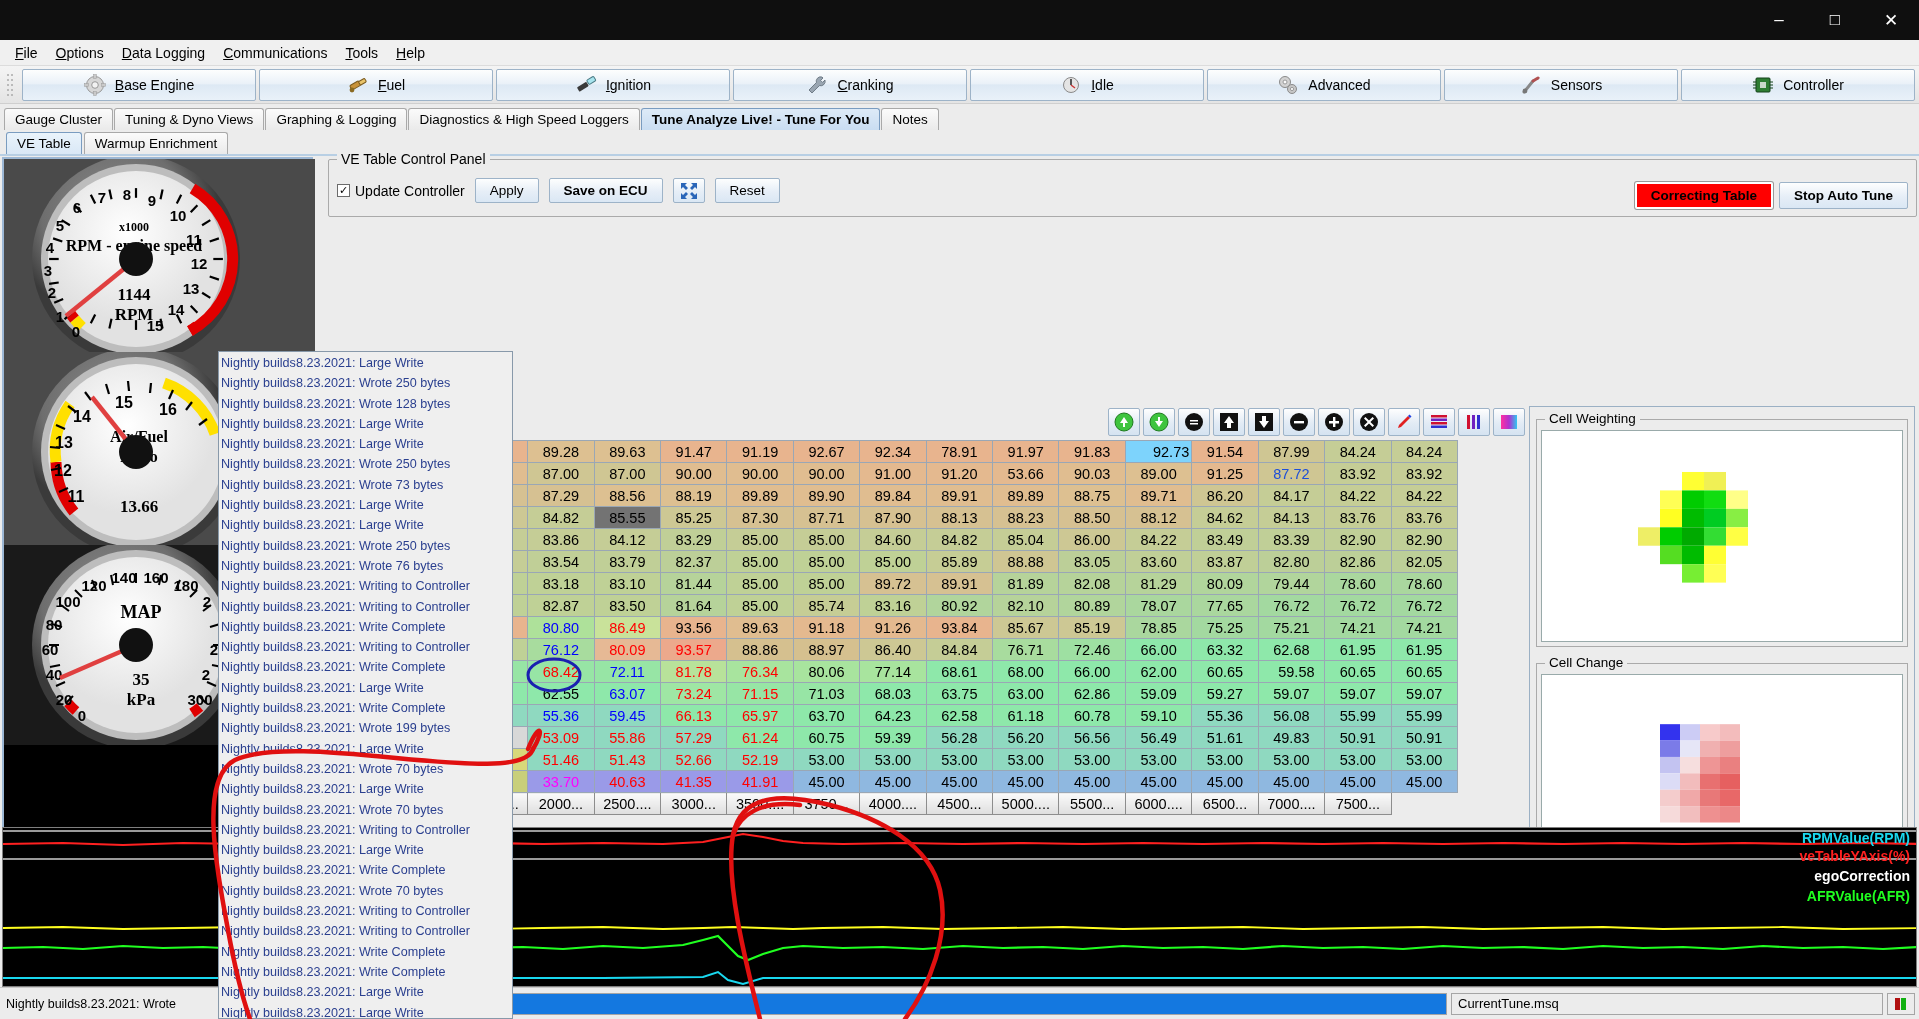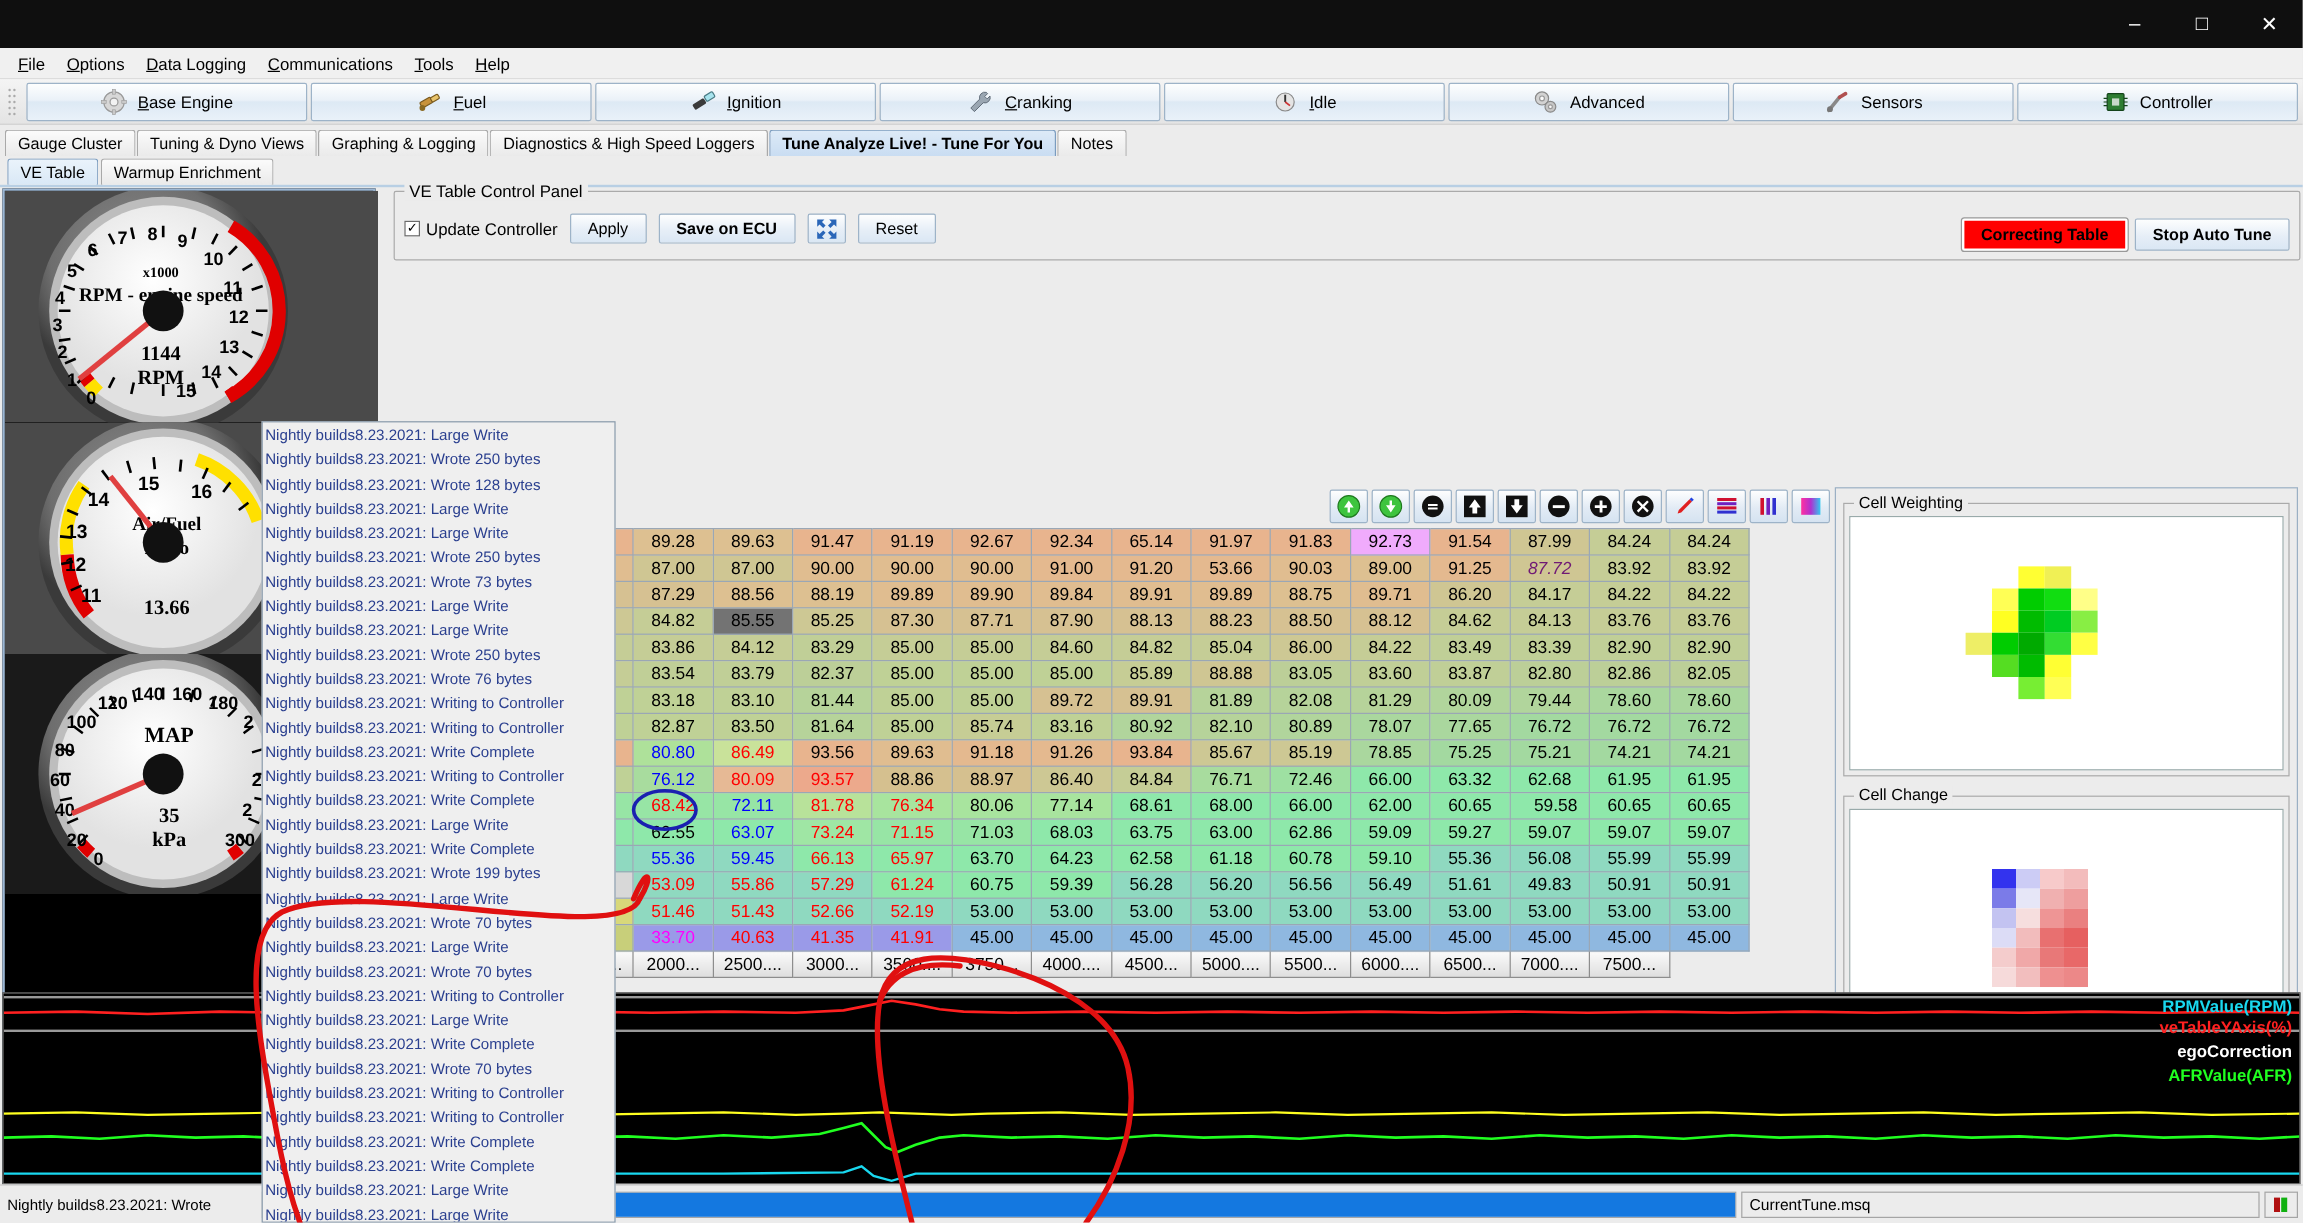--- a/index.html
+++ b/index.html
@@ -742,45 +742,45 @@
           <tr>
             <td class="yaxis">220.00</td>
             <td style="background: rgb(232, 180, 142); color: rgb(0, 0, 0);">93.40</td>
             <td style="background: rgb(232, 180, 142); color: rgb(0, 0, 0);">91.93</td>
             <td style="background: rgb(221, 192, 145); color: rgb(0, 0, 0);">89.28</td>
             <td style="background: rgb(221, 192, 145); color: rgb(0, 0, 0);">89.63</td>
             <td style="background: rgb(232, 180, 142); color: rgb(0, 0, 0);">91.47</td>
             <td style="background: rgb(232, 180, 142); color: rgb(0, 0, 0);">91.19</td>
             <td style="background: rgb(232, 180, 142); color: rgb(0, 0, 0);">92.67</td>
             <td style="background: rgb(232, 180, 142); color: rgb(0, 0, 0);">92.34</td>
-            <td style="background: rgb(232, 180, 142); color: rgb(0, 0, 0);">65.14</td>
+            <td style="background: rgb(232, 180, 142); color: rgb(0, 0, 0);">78.91</td>
             <td style="background: rgb(232, 180, 142); color: rgb(0, 0, 0);">91.97</td>
             <td style="background: rgb(232, 180, 142); color: rgb(0, 0, 0);">91.83</td>
-            <td style="background: #f0abfc; color: rgb(0, 0, 0);">92.73</td>
+            <td style="background: #7dd3fc; color: rgb(0, 0, 0); text-align: right;">92.73</td>
             <td style="background: rgb(232, 180, 142); color: rgb(0, 0, 0);">91.54</td>
             <td style="background: rgb(207, 198, 147); color: rgb(0, 0, 0);">87.99</td>
             <td style="background: rgb(197, 205, 150); color: rgb(0, 0, 0);">84.24</td>
             <td style="background: rgb(197, 205, 150); color: rgb(0, 0, 0);">84.24</td>
           </tr>
           <tr>
             <td class="yaxis">196.00</td>
             <td style="background: rgb(224, 189, 144); color: rgb(0, 0, 0);">90.00</td>
             <td style="background: rgb(224, 189, 144); color: rgb(0, 0, 0);">90.00</td>
             <td style="background: rgb(207, 198, 147); color: rgb(0, 0, 0);">87.00</td>
             <td style="background: rgb(207, 198, 147); color: rgb(0, 0, 0);">87.00</td>
             <td style="background: rgb(224, 189, 144); color: rgb(0, 0, 0);">90.00</td>
             <td style="background: rgb(224, 189, 144); color: rgb(0, 0, 0);">90.00</td>
             <td style="background: rgb(224, 189, 144); color: rgb(0, 0, 0);">90.00</td>
             <td style="background: rgb(228, 185, 143); color: rgb(0, 0, 0);">91.00</td>
             <td style="background: rgb(228, 185, 143); color: rgb(0, 0, 0);">91.20</td>
             <td style="background: rgb(228, 185, 143); color: rgb(0, 0, 0);">53.66</td>
             <td style="background: rgb(224, 189, 144); color: rgb(0, 0, 0);">90.03</td>
             <td style="background: rgb(221, 192, 145); color: rgb(0, 0, 0);">89.00</td>
             <td style="background: rgb(228, 185, 143); color: rgb(0, 0, 0);">91.25</td>
-            <td style="background: rgb(207, 198, 147); color: #701a75; font-style: italic;">87.72</td>
+            <td style="background: rgb(207, 198, 147); color: #1d4ed8;">87.72</td>
             <td style="background: rgb(197, 205, 150); color: rgb(0, 0, 0);">83.92</td>
             <td style="background: rgb(197, 205, 150); color: rgb(0, 0, 0);">83.92</td>
           </tr>
           <tr>
             <td class="yaxis">181.00</td>
             <td style="background: rgb(228, 185, 143); color: rgb(0, 0, 0);">91.00</td>
             <td style="background: rgb(214, 193, 146); color: rgb(0, 0, 0);">87.65</td>
             <td style="background: rgb(214, 193, 146); color: rgb(0, 0, 0);">87.29</td>
             <td style="background: rgb(221, 192, 145); color: rgb(0, 0, 0);">88.56</td>
             <td style="background: rgb(221, 192, 145); color: rgb(0, 0, 0);">88.19</td>

